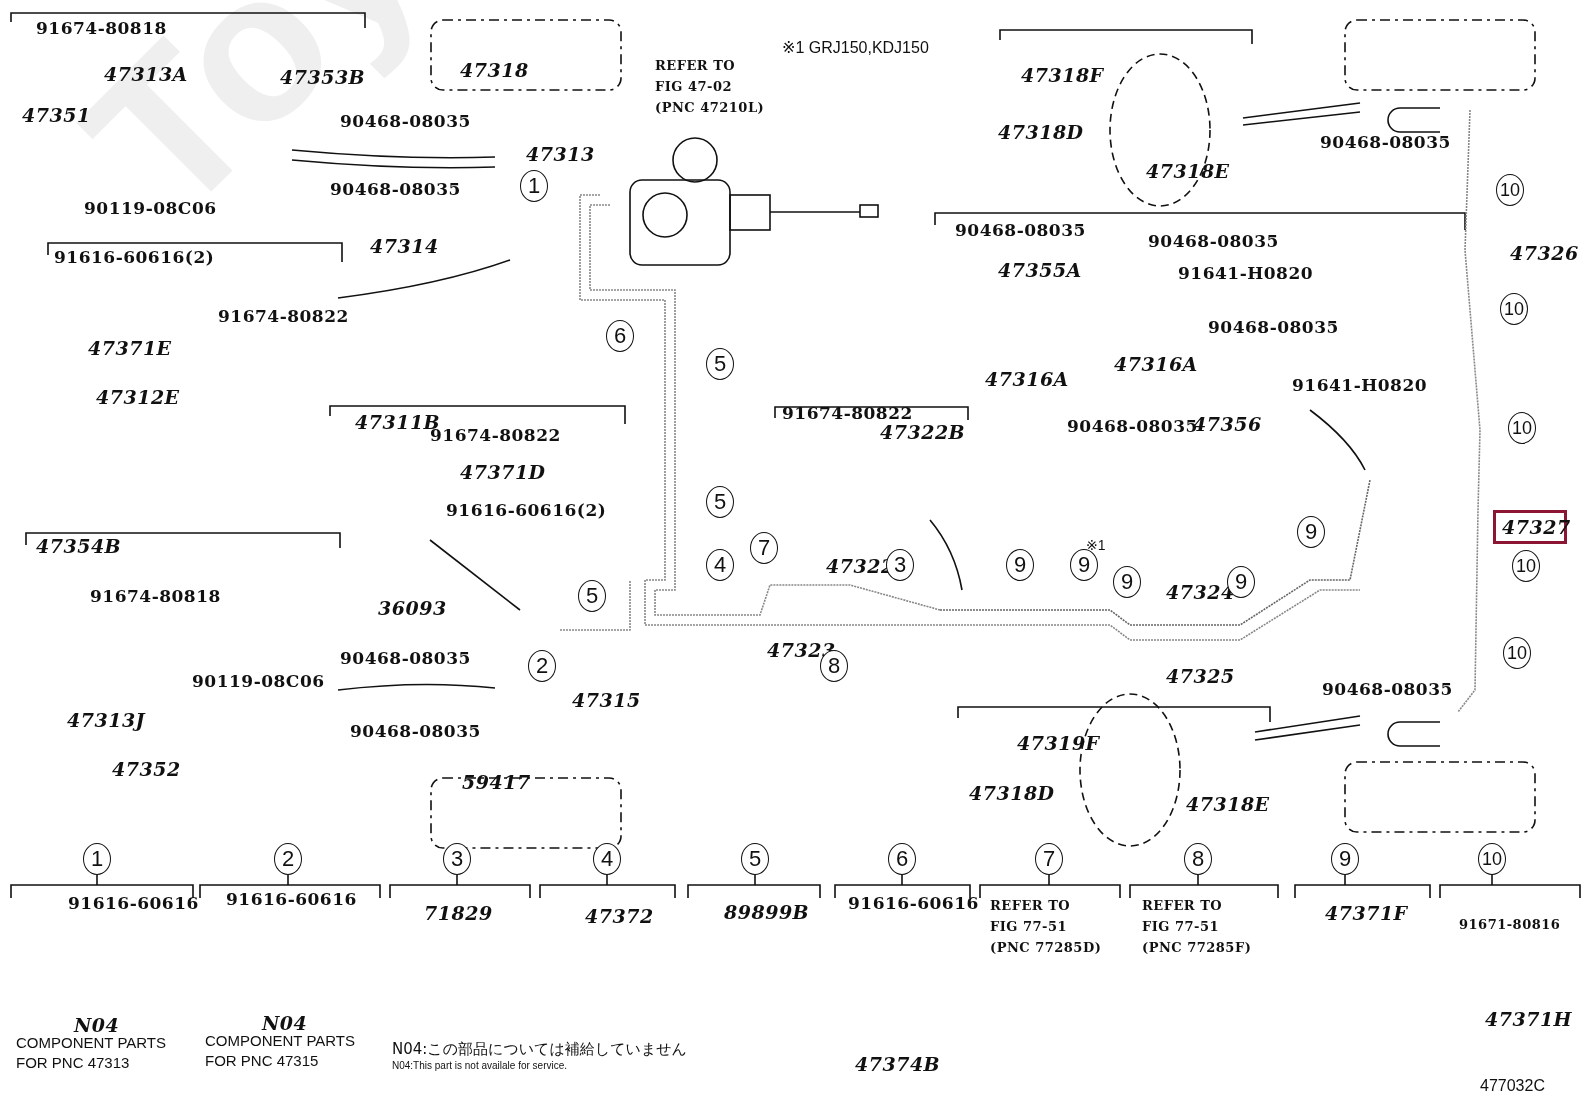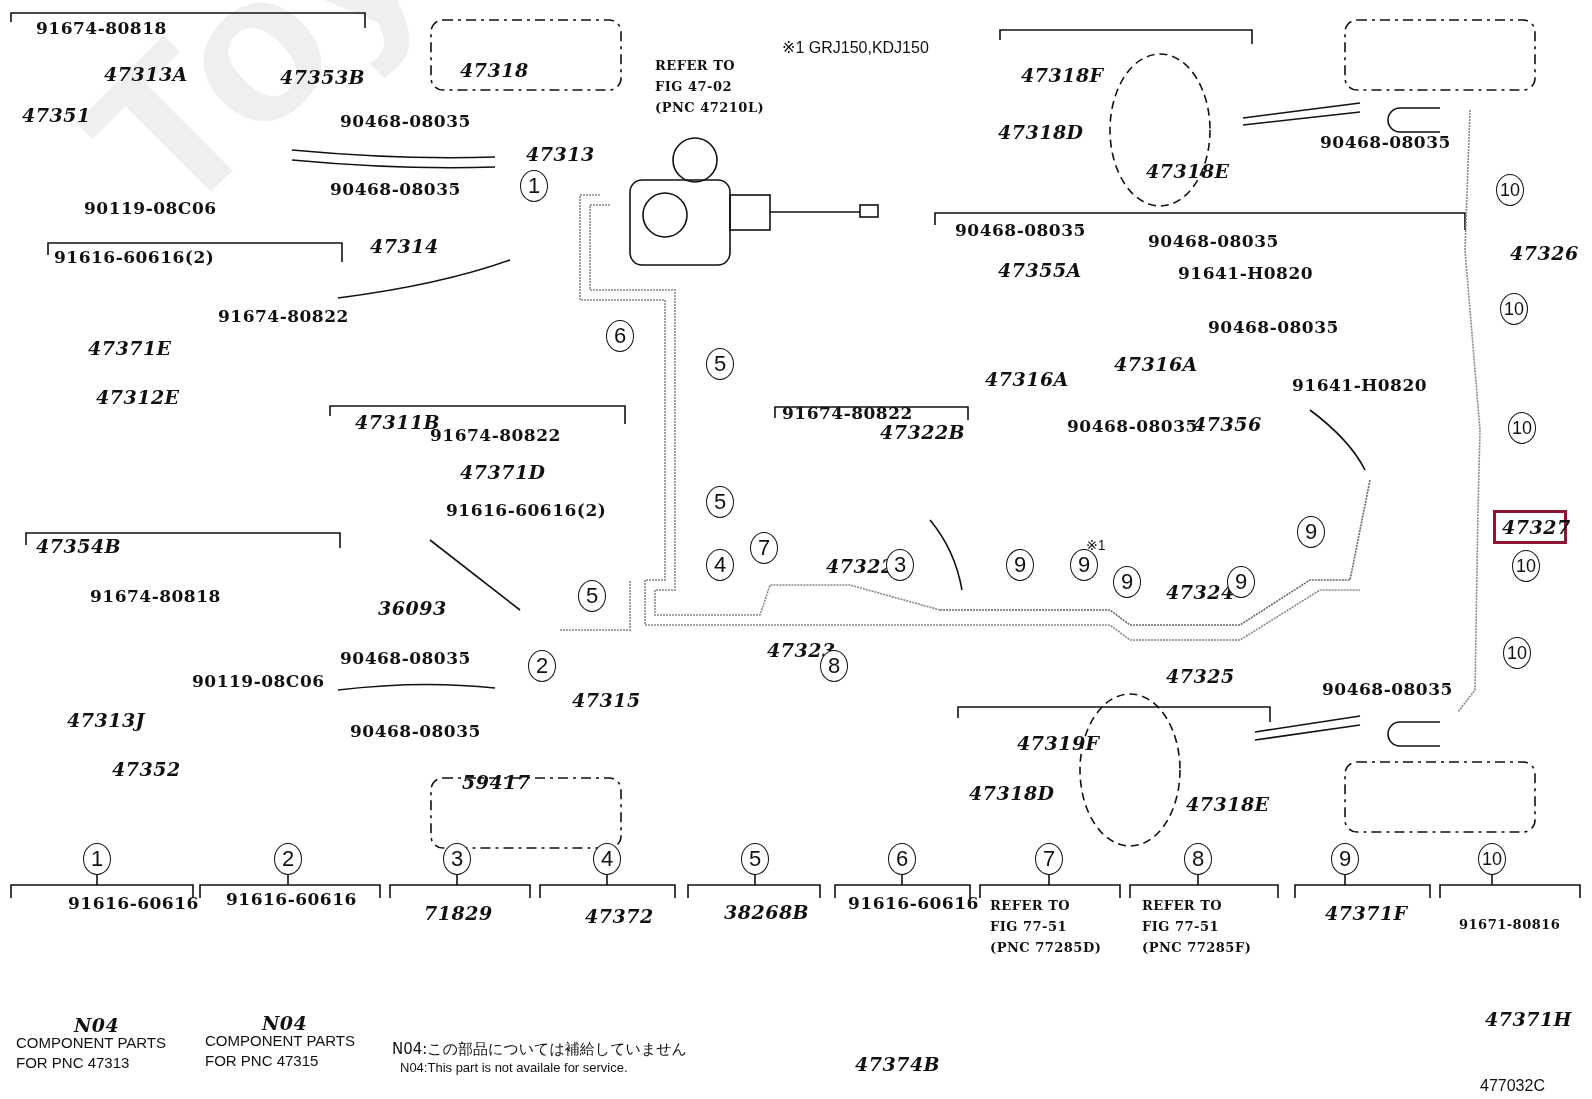--- a/index.html
+++ b/index.html
@@ -197,21 +197,21 @@
   <div class="note" style="left:205px;top:1032px">COMPONENT PARTS</div>
   <div class="note" style="left:205px;top:1052px">FOR PNC 47315</div>
 
   <div class="circ" style="left:443px;top:843px">3</div>
   <div class="lbl big" style="left:424px;top:904px">71829</div>
 
   <div class="circ" style="left:593px;top:843px">4</div>
   <div class="lbl big" style="left:585px;top:907px">47372</div>
 
   <div class="circ" style="left:741px;top:843px">5</div>
-  <div class="lbl big" style="left:724px;top:903px">38268B</div>
+  <div class="lbl big" style="left:724px;top:903px">89899B</div>
 
   <div class="circ" style="left:888px;top:843px">6</div>
   <div class="lbl" style="left:848px;top:895px">91616-60616</div>
   <div class="lbl big" style="left:855px;top:1055px">47374B</div>
 
   <div class="circ" style="left:1035px;top:843px">7</div>
   <div class="lbl sm" style="left:990px;top:895px;line-height:21px">
     <div>REFER TO</div>
     <div>FIG 77-51</div>
     <div>(PNC 77285D)</div>
@@ -225,15 +225,15 @@
   </div>
 
   <div class="circ" style="left:1331px;top:843px">9</div>
   <div class="lbl big" style="left:1325px;top:904px">47371F</div>
 
   <div class="circ" style="left:1478px;top:843px;font-size:18px">10</div>
   <div class="lbl sm" style="left:1459px;top:918px">91671-80816</div>
   <div class="lbl big" style="left:1485px;top:1010px">47371H</div>
 
   <div class="note" style="left:392px;top:1040px;font-family:'DejaVu Sans',sans-serif;font-size:15px">N04:この部品については補給していません</div>
-  <div class="note" style="left:400px;top:1060px;font-size:13px">N04:This part is not availale for service.</div>
+  <div class="note" style="left:392px;top:1060px;font-size:10px">N04:This part is not availale for service.</div>
   <div class="note" style="left:1480px;top:1076px;font-size:16px">477032C</div>
 </div>
 
 </body></html>

